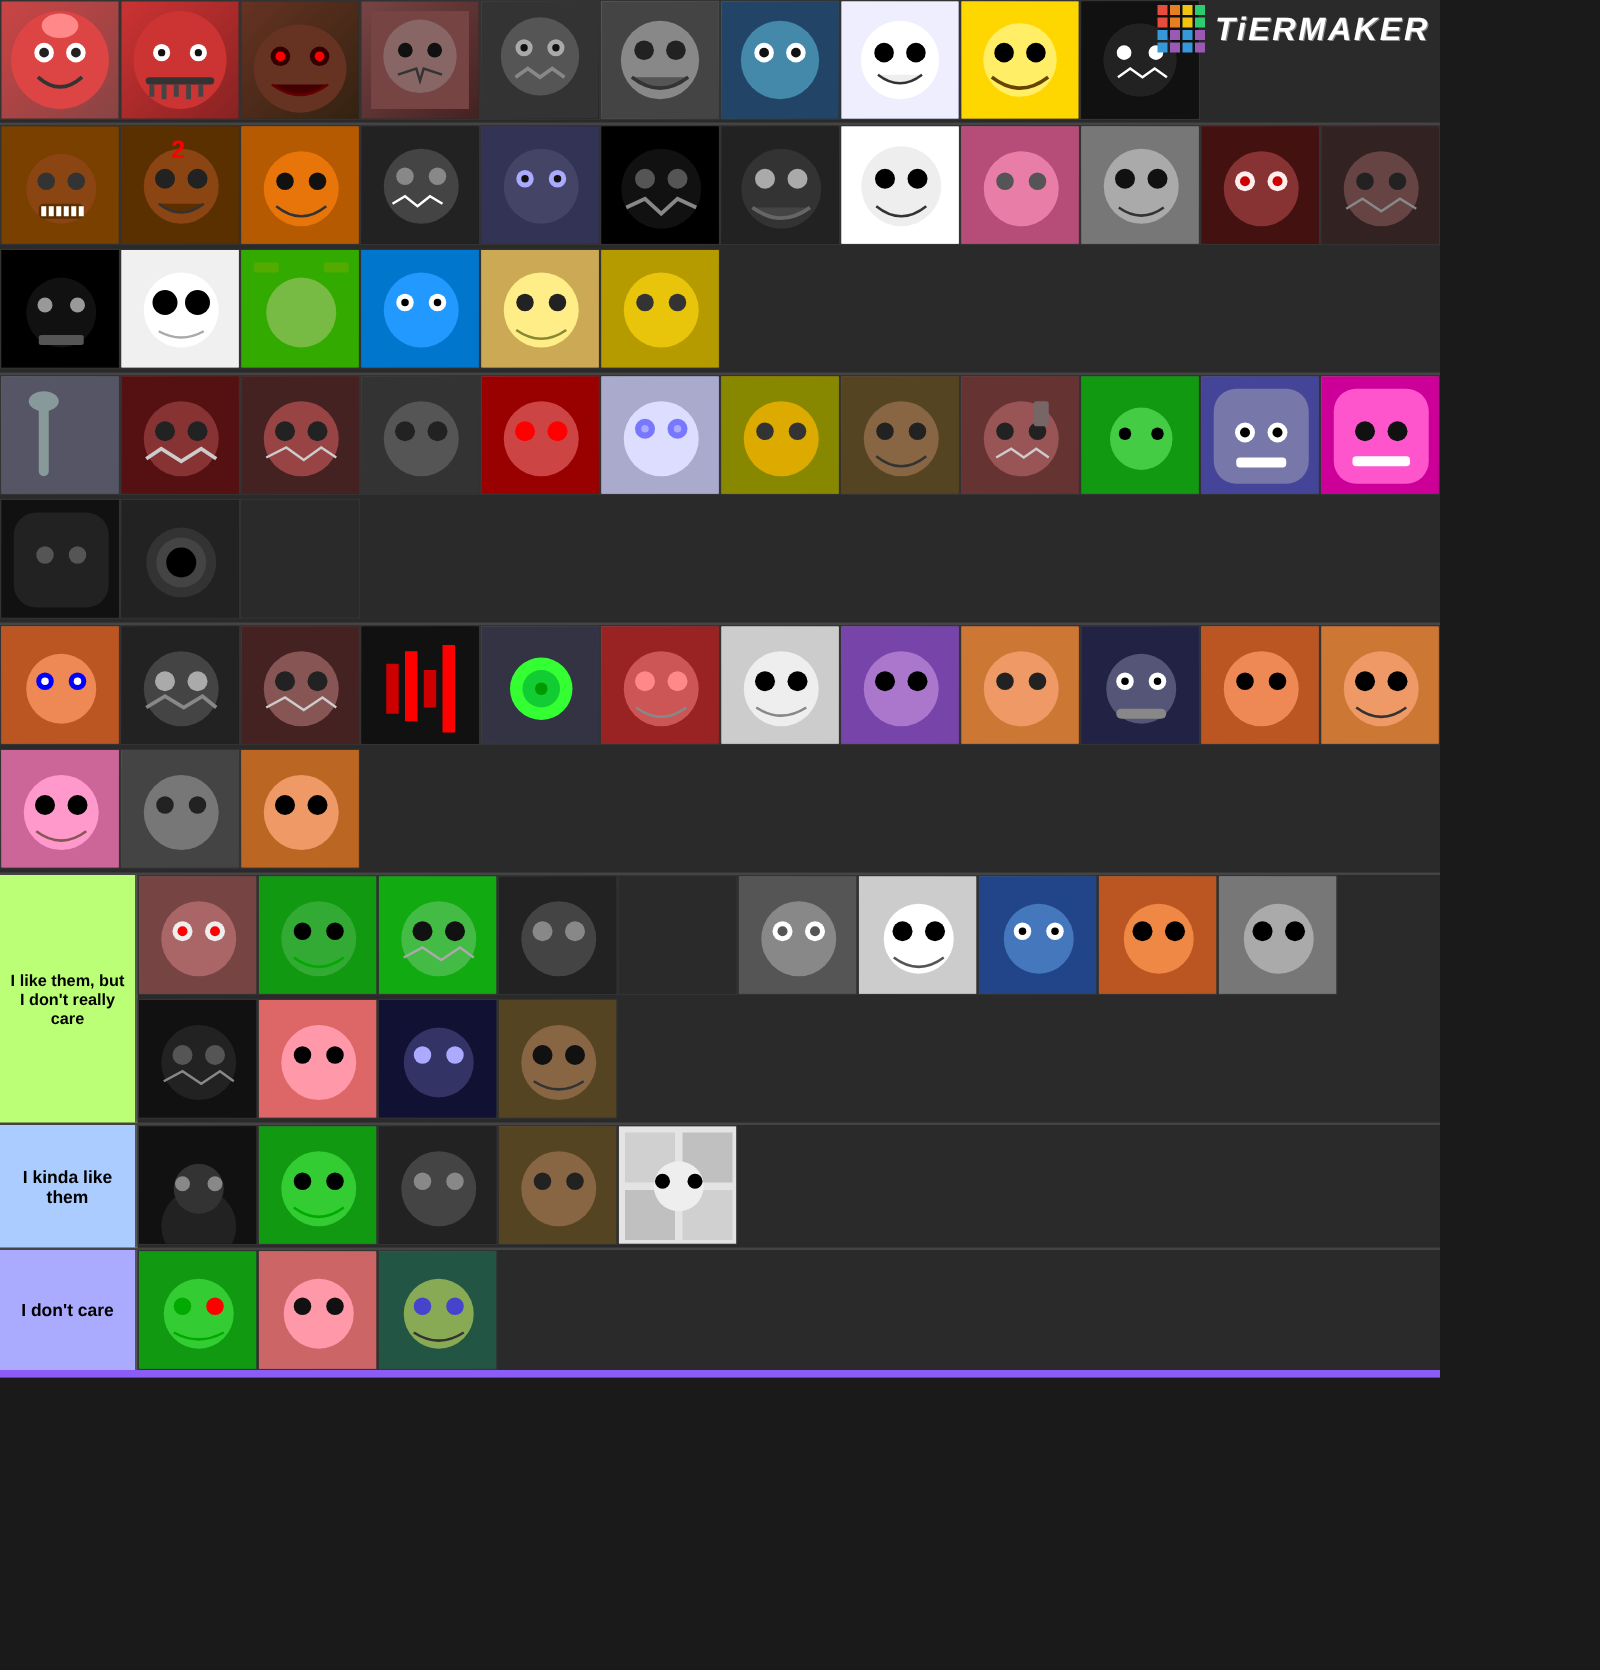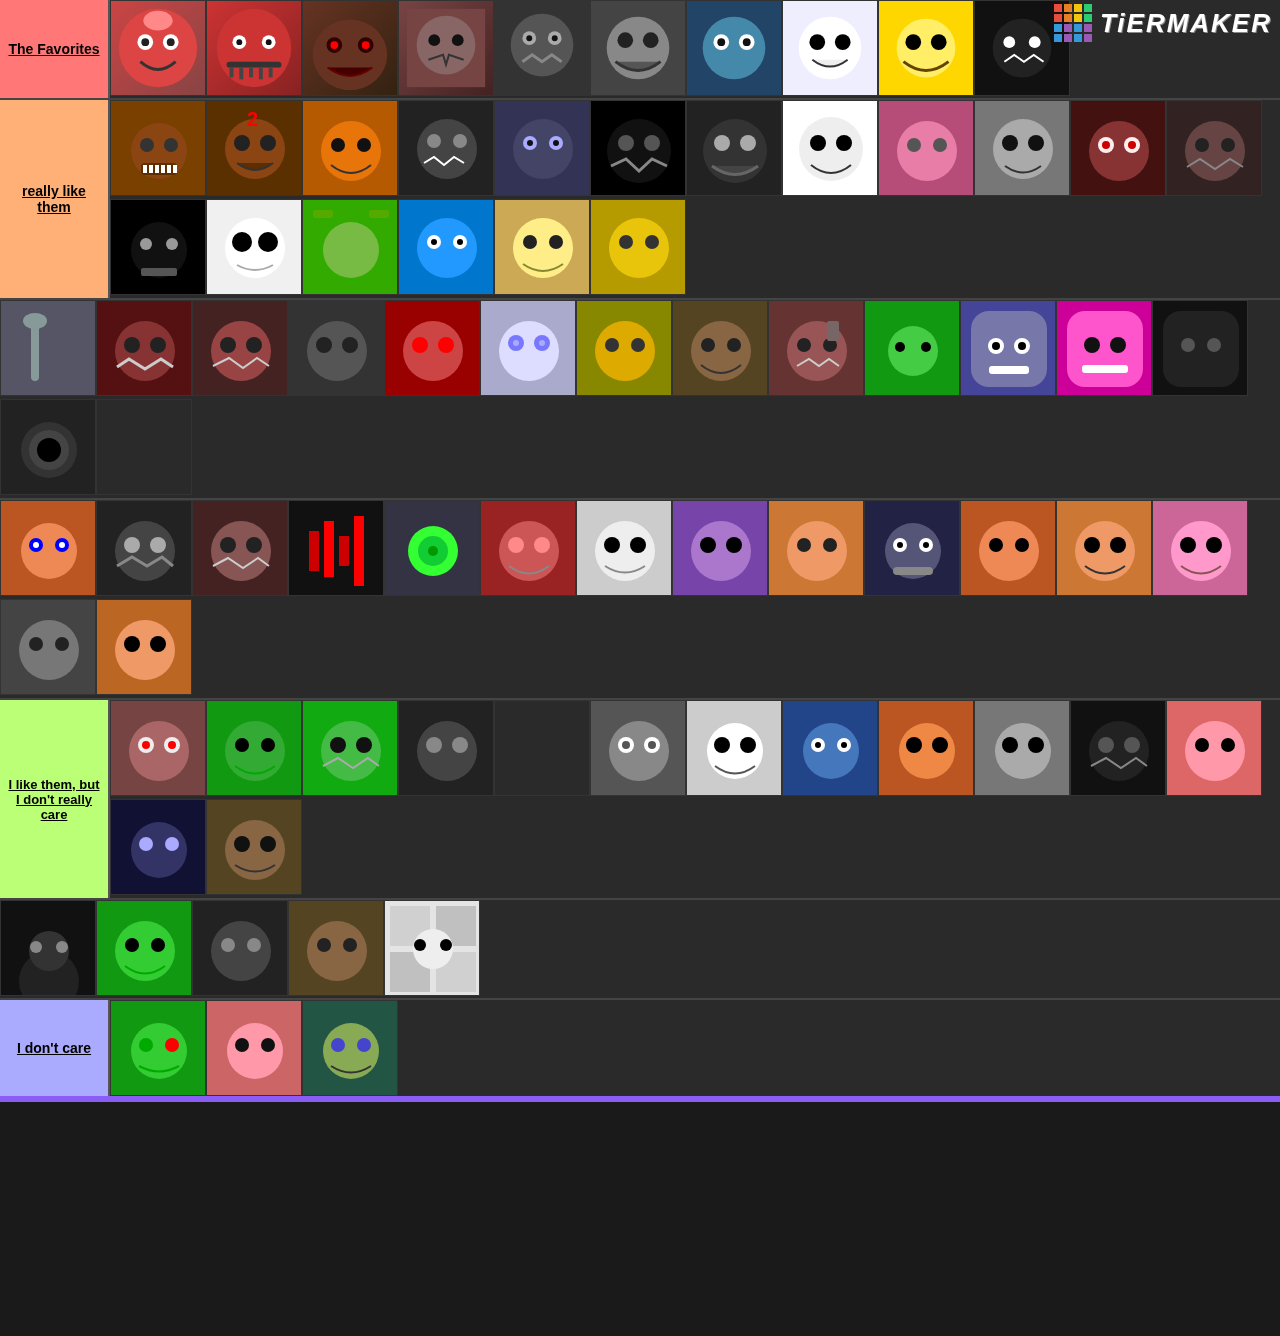--- a/index.html
+++ b/index.html
@@ -20,21 +20,21 @@
       text-align: center;
       overflow: hidden;
     }
 
     
     .char-1 { background: linear-gradient(135deg, #c44, #844); }
   </style>
 </head>
 <body>
 
-<div style="width:1280px; background:#404040; position:relative;text-decoration:underline;">
+<div style="width:1152px; background:#404040; position:relative;">
 
   <div style="position:absolute; top:4px; right:8px; z-index:10; display:flex; align-items:center; gap:8px;">
     <div style="display:grid; grid-template-columns: repeat(4,8px); grid-template-rows: repeat(4,8px); gap:2px;">
       <div style="background:#e74c3c; width:8px; height:8px;"></div>
       <div style="background:#e67e22; width:8px; height:8px;"></div>
       <div style="background:#f1c40f; width:8px; height:8px;"></div>
       <div style="background:#2ecc71; width:8px; height:8px;"></div>
       <div style="background:#e74c3c; width:8px; height:8px;"></div>
       <div style="background:#e67e22; width:8px; height:8px;"></div>
       <div style="background:#f1c40f; width:8px; height:8px;"></div>
@@ -45,23 +45,20 @@
       <div style="background:#9b59b6; width:8px; height:8px;"></div>
       <div style="background:#3498db; width:8px; height:8px;"></div>
       <div style="background:#9b59b6; width:8px; height:8px;"></div>
       <div style="background:#3498db; width:8px; height:8px;"></div>
       <div style="background:#9b59b6; width:8px; height:8px;"></div>
     </div>
     <span style="font-size:26px; font-weight:900; color:#fff; font-style:italic; letter-spacing:2px; text-shadow: 1px 1px 0 #888;">TiERMAKER</span>
   </div>
 
   <div style="display:flex; border-bottom:2px solid #444; min-height:100px;">
-    <div style="width:110px; min-width:110px; background:#ff7777; display:flex; align-items:center; justify-content:center; text-align:center; font-size:14px; font-weight:bold; color:#000; padding:8px; border-right:2px solid #555; flex-shrink:0;">
-      <span>The Favorites</span>
-    </div>
     <div style="display:flex; flex-wrap:wrap; flex:1; background:#2a2a2a;">
       <div style="width:96px;height:96px;overflow:hidden;border:1px solid #333;flex-shrink:0;">
           <div class="img-placeholder char-1" style="background:linear-gradient(135deg,#c44,#844);">
             <svg viewBox="0 0 96 96" width="96" height="96">
               <ellipse cx="48" cy="48" rx="40" ry="40" fill="#d44"></ellipse>
               <circle cx="35" cy="42" r="8" fill="#fff"></circle>
               <circle cx="61" cy="42" r="8" fill="#fff"></circle>
               <circle cx="35" cy="42" r="4" fill="#222"></circle>
               <circle cx="61" cy="42" r="4" fill="#222"></circle>
               <path d="M30 62 Q48 78 66 62" stroke="#333" stroke-width="3" fill="none"></path>
@@ -175,23 +172,20 @@
               <circle cx="35" cy="42" r="6" fill="#fff"></circle>
               <circle cx="61" cy="42" r="6" fill="#fff"></circle>
               <path d="M30 62 L40 55 L50 62 L60 55 L70 62" stroke="#fff" stroke-width="2" fill="none"></path>
             </svg>
           </div>
         </div>
     </div>
   </div>
 
   <div style="display:flex; border-bottom:2px solid #444; min-height:200px;">
-    <div style="width:110px; min-width:110px; background:#ffb077; display:flex; align-items:center; justify-content:center; text-align:center; font-size:14px; font-weight:bold; color:#000; padding:8px; border-right:2px solid #555; flex-shrink:0;">
-      <span>really like them</span>
-    </div>
     <div style="display:flex; flex-wrap:wrap; flex:1; background:#2a2a2a;">
       <div style="width:96px;height:96px;overflow:hidden;border:1px solid #333;flex-shrink:0;">
           <div style="background:linear-gradient(135deg,#7a4000,#4a2000);width:100%;height:100%;"><svg viewBox="0 0 96 96" width="96" height="96">
               <rect x="0" y="0" width="96" height="96" fill="#7a4000"></rect>
               <circle cx="48" cy="50" r="28" fill="#8B4513"></circle>
               <circle cx="36" cy="44" r="7" fill="#333"></circle>
               <circle cx="60" cy="44" r="7" fill="#333"></circle>
               <rect x="30" y="62" width="36" height="12" rx="4" fill="#5C2E00"></rect>
               <rect x="32" y="64" width="4" height="8" fill="#fff"></rect>
               <rect x="38" y="64" width="4" height="8" fill="#fff"></rect>
@@ -745,20 +739,23 @@
               <circle cx="48" cy="50" r="30" fill="#864"></circle>
               <circle cx="35" cy="44" r="8" fill="#111"></circle>
               <circle cx="61" cy="44" r="8" fill="#111"></circle>
               <path d="M28 65 Q48 78 68 65" stroke="#333" stroke-width="2" fill="none"></path>
             </svg></div>
         </div>
     </div>
   </div>
 
   <div style="display:flex; border-bottom:2px solid #444; min-height:100px;">
+    <div style="width:110px; min-width:110px; background:#aaccff; display:flex; align-items:center; justify-content:center; text-align:center; font-size:14px; font-weight:bold; color:#000; padding:8px; border-right:2px solid #555; flex-shrink:0;">
+      <span>I kinda like them</span>
+    </div>
     <div style="display:flex; flex-wrap:wrap; flex:1; background:#2a2a2a;">
       <div style="width:96px;height:96px;overflow:hidden;border:1px solid #333;flex-shrink:0;">
           <div style="background:linear-gradient(135deg,#222,#000);width:100%;height:100%;"><svg viewBox="0 0 96 96" width="96" height="96">
               <rect x="0" y="0" width="96" height="96" fill="#111"></rect>
               <circle cx="48" cy="80" r="30" fill="#222"></circle>
               <circle cx="48" cy="50" r="20" fill="#333"></circle>
               <circle cx="35" cy="46" r="6" fill="#888"></circle>
               <circle cx="61" cy="46" r="6" fill="#888"></circle>
             </svg></div>
         </div>

